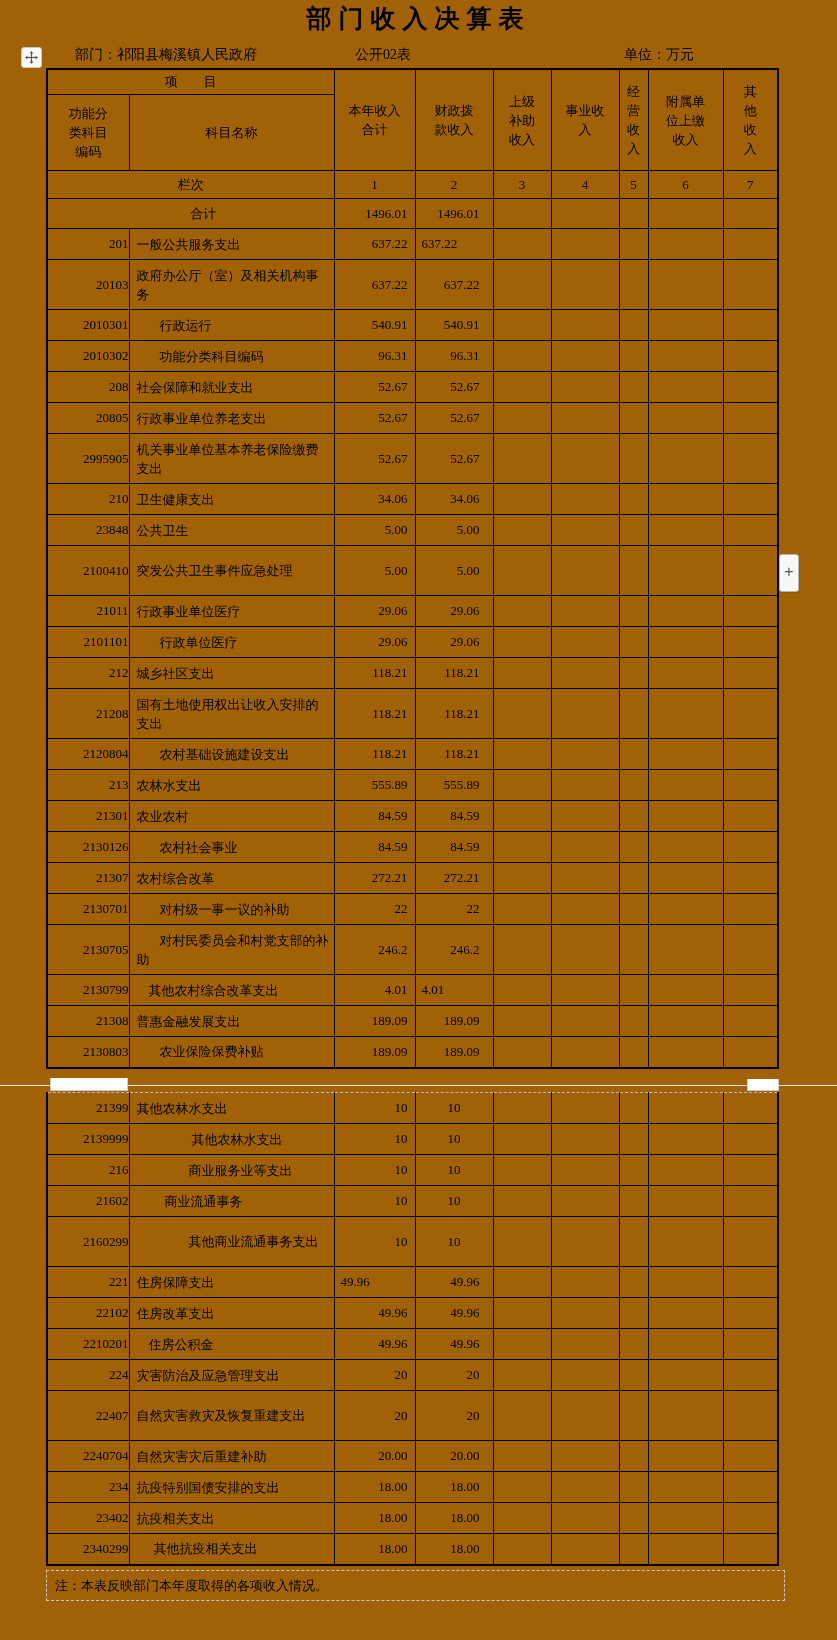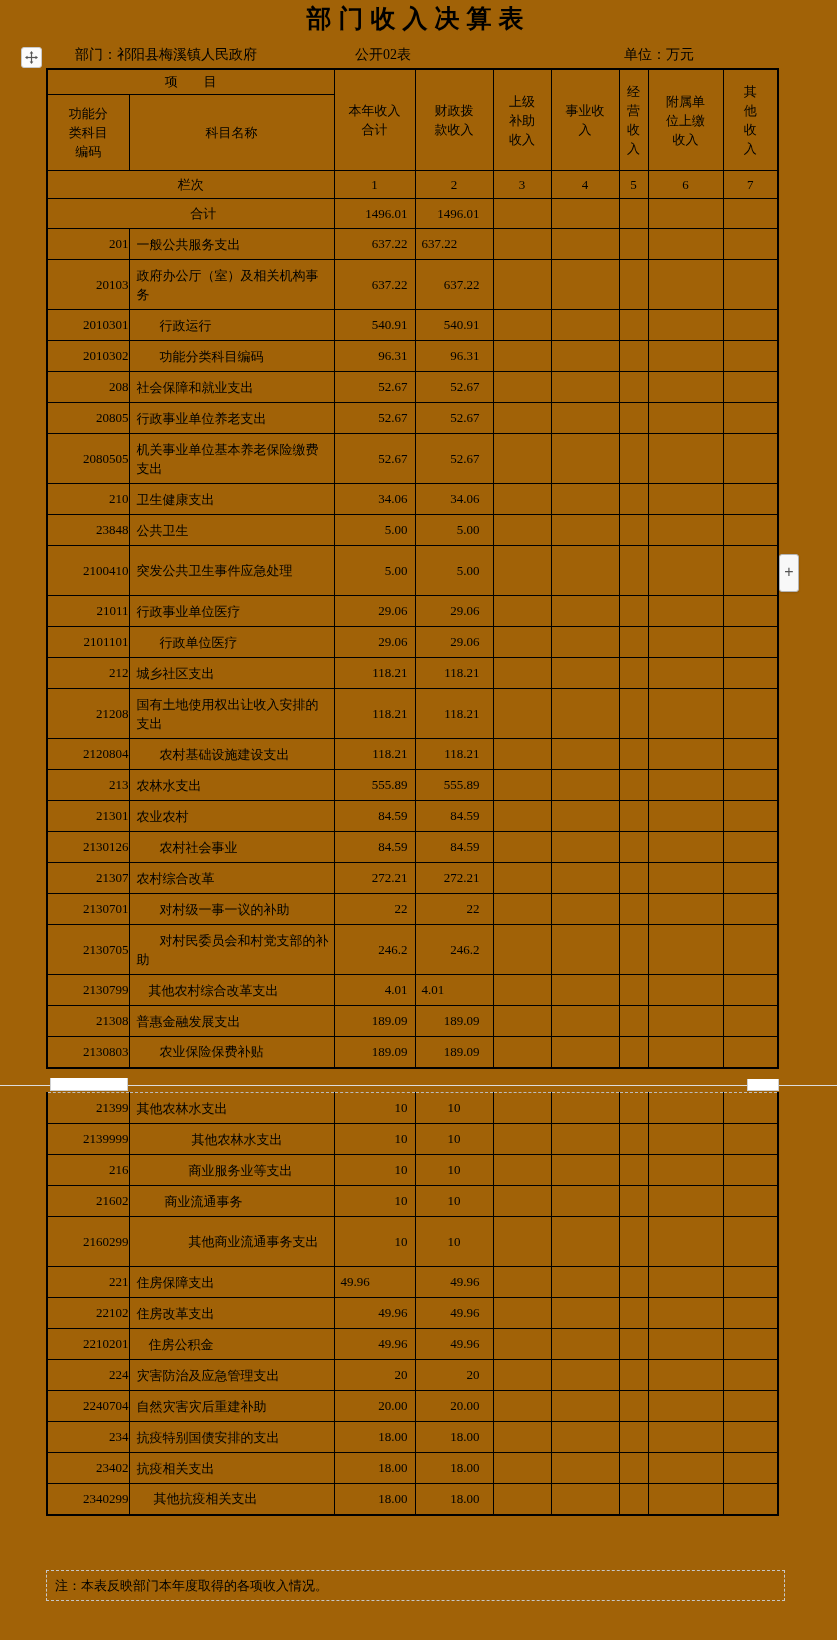--- a/index.html
+++ b/index.html
@@ -169,21 +169,21 @@
           <td class="name-cell">行政事业单位养老支出</td>
           <td class="num-r1">52.67</td>
           <td class="num-r2">52.67</td>
           <td></td>
           <td></td>
           <td></td>
           <td></td>
           <td></td>
         </tr>
         <tr style="height: 50px;">
-          <td class="code-cell">2080505</td>
+          <td class="code-cell">2995905</td>
           <td class="name-cell">机关事业单位基本养老保险缴费支出</td>
           <td class="num-r1">52.67</td>
           <td class="num-r2">52.67</td>
           <td></td>
           <td></td>
           <td></td>
           <td></td>
           <td></td>
         </tr>
         <tr style="height: 31px;">
@@ -485,20 +485,31 @@
           <td class="code-cell">224</td>
           <td class="name-cell">灾害防治及应急管理支出</td>
           <td class="num-r1">20</td>
           <td class="num-r2">20</td>
           <td></td>
           <td></td>
           <td></td>
           <td></td>
           <td></td>
         </tr>
+        <tr style="height: 50px;">
+          <td class="code-cell">22407</td>
+          <td class="name-cell">自然灾害救灾及恢复重建支出</td>
+          <td class="num-r1">20</td>
+          <td class="num-r2">20</td>
+          <td></td>
+          <td></td>
+          <td></td>
+          <td></td>
+          <td></td>
+        </tr>
         <tr style="height: 31px;">
           <td class="code-cell">2240704</td>
           <td class="name-cell">自然灾害灾后重建补助</td>
           <td class="num-r1">20.00</td>
           <td class="num-r2">20.00</td>
           <td></td>
           <td></td>
           <td></td>
           <td></td>
           <td></td>

